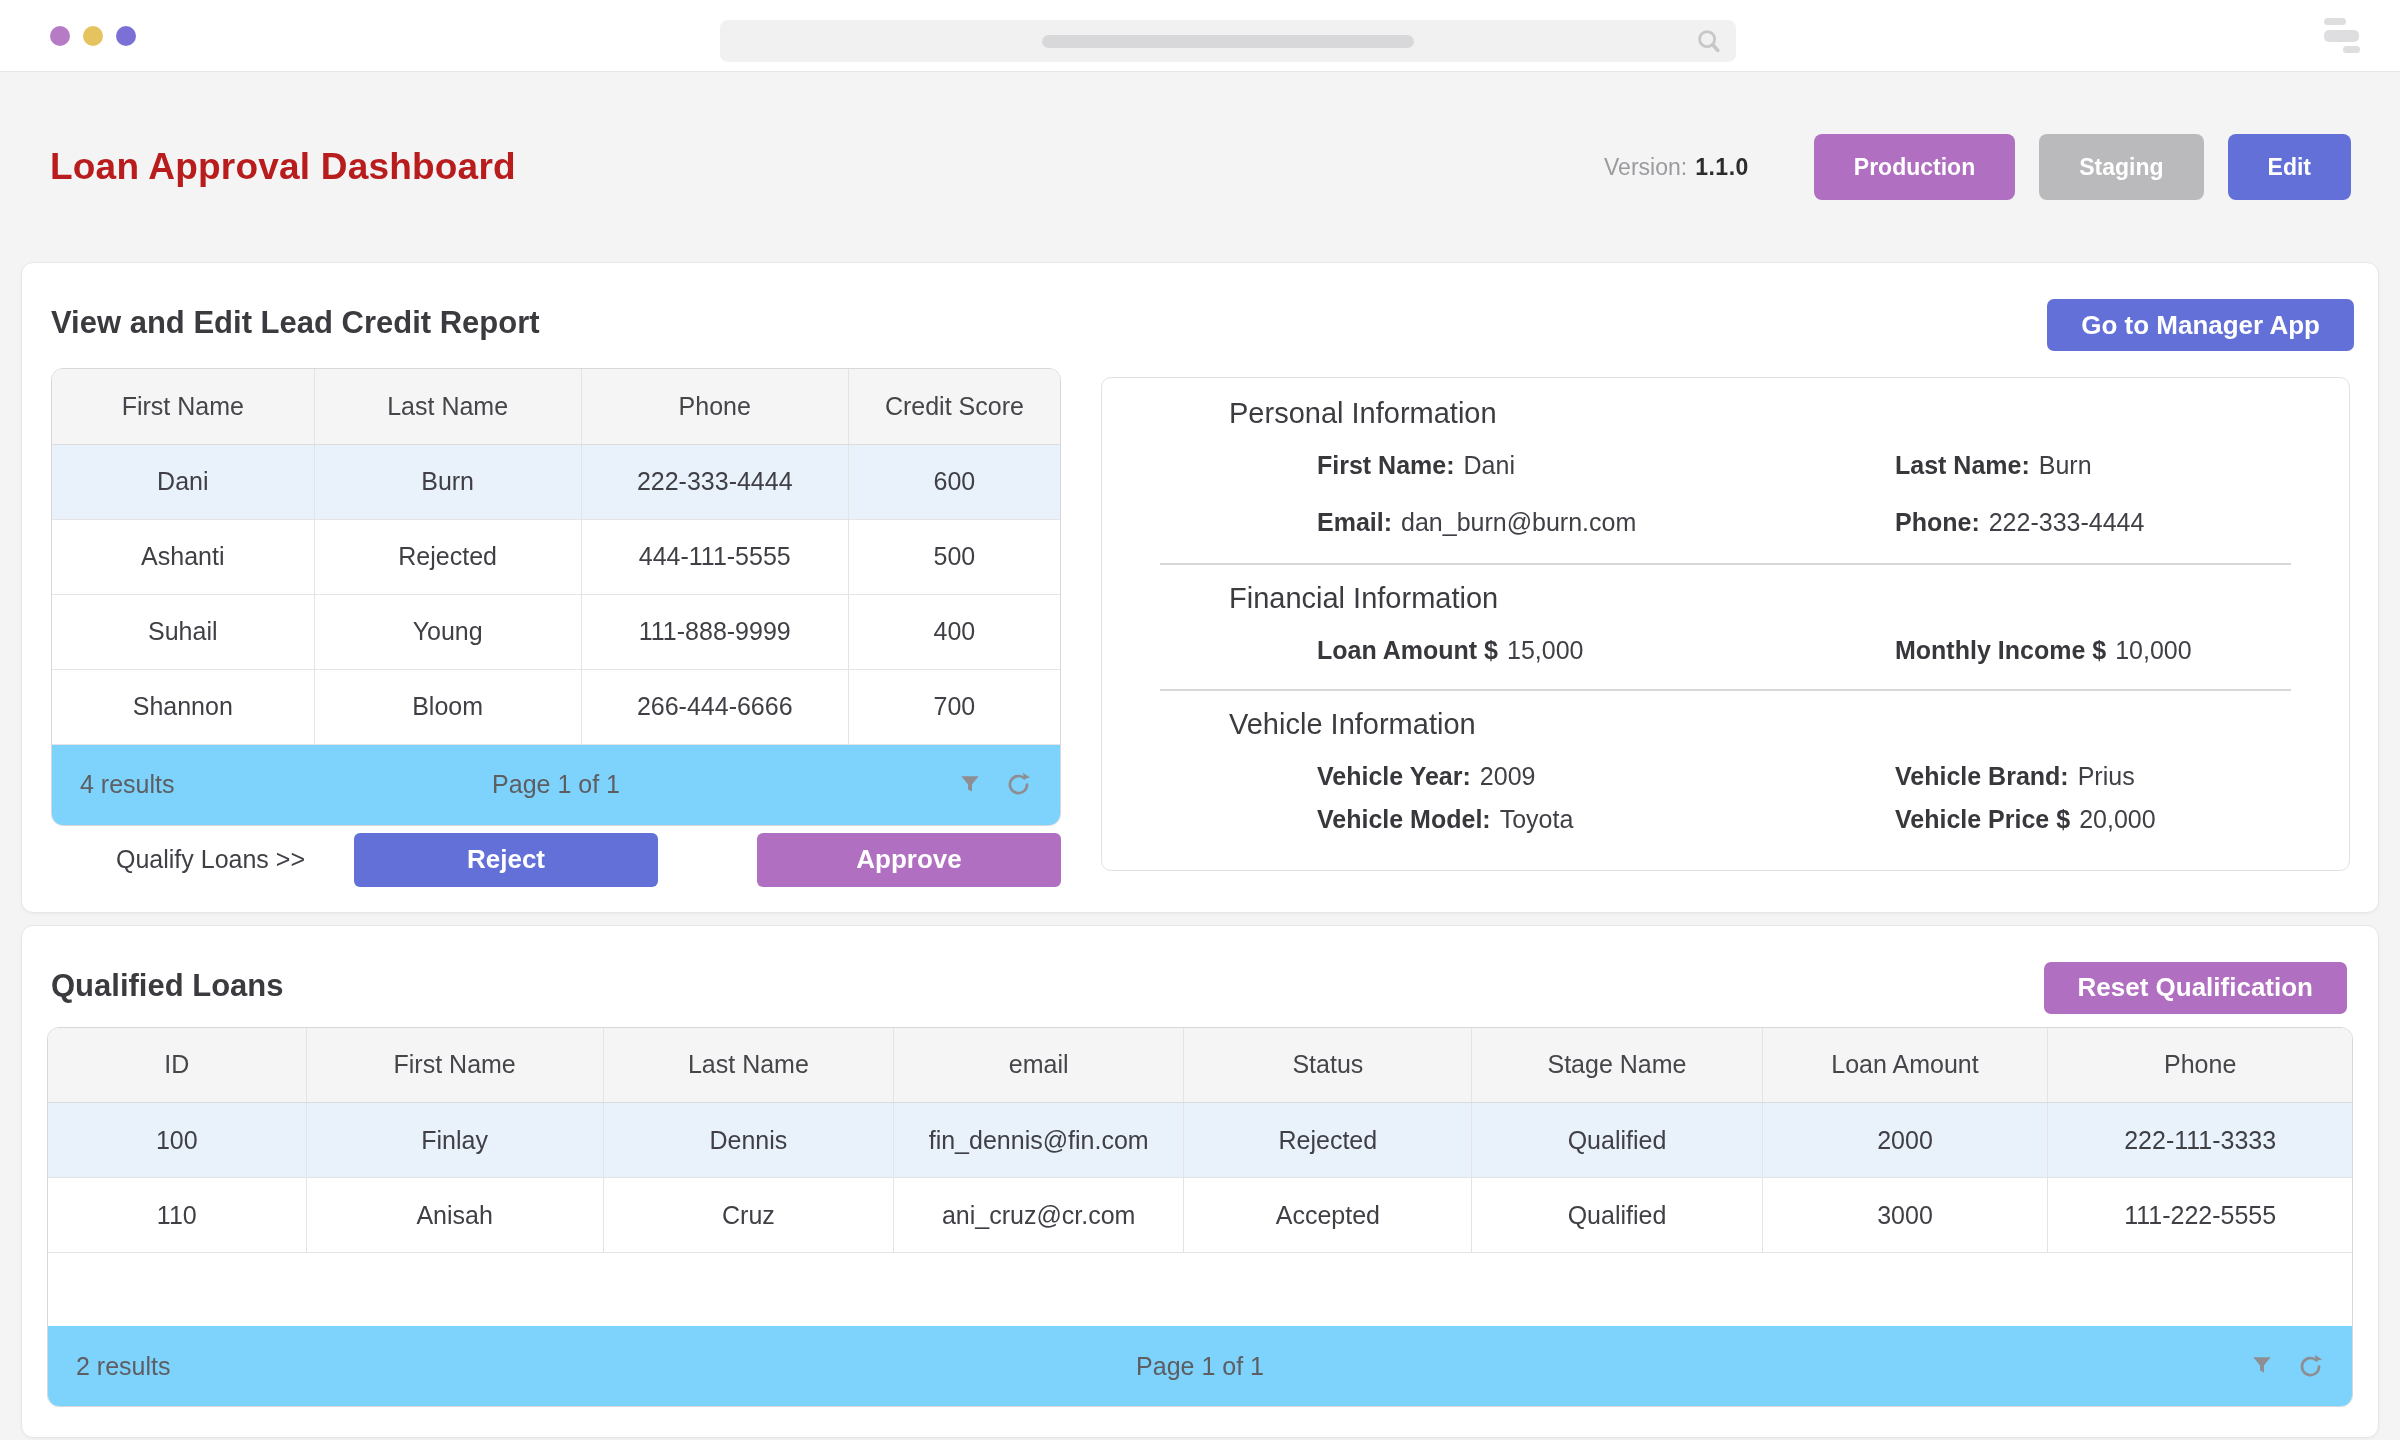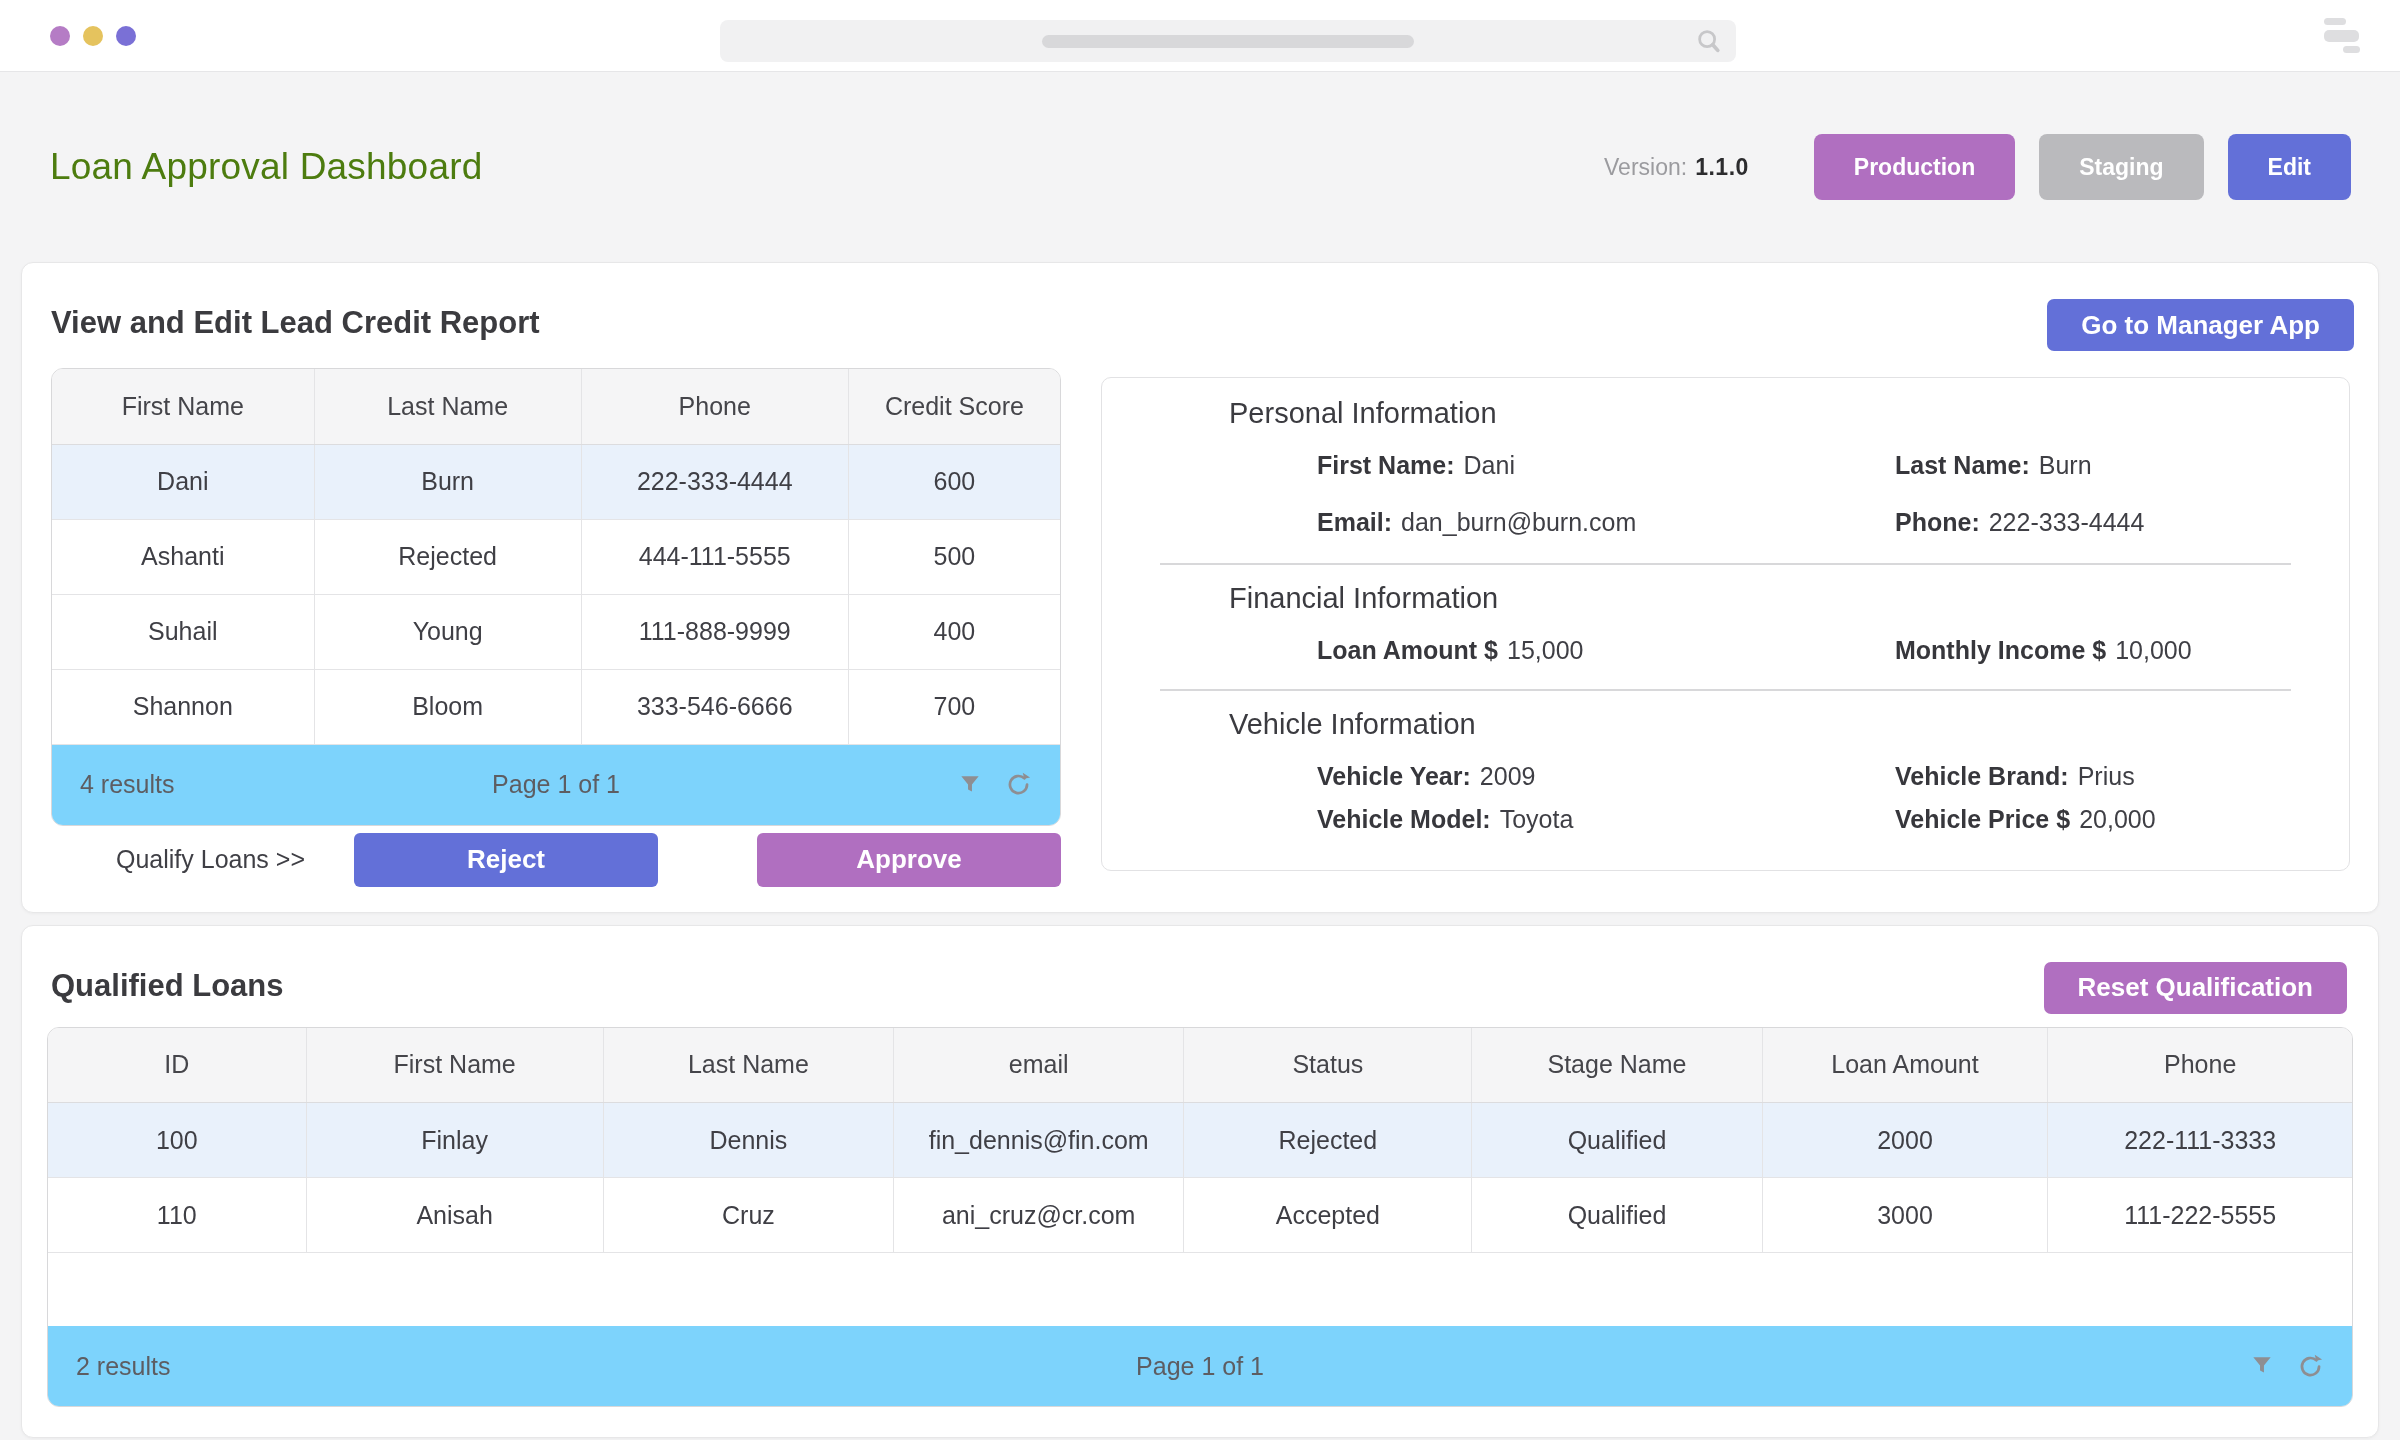--- a/index.html
+++ b/index.html
@@ -33,21 +33,21 @@
   .menu-logo .bar { background: #dedee0; border-radius: 5px; position: absolute; }
   .menu-logo .b1 { width: 22px; height: 7px; left: 0;  top: 0; }
   .menu-logo .b2 { width: 35px; height: 12px; left: 0; top: 12px; }
   .menu-logo .b3 { width: 17px; height: 7px; left: 19px; top: 28px; }
 
   
   .page-header {
     height: 190px; display: flex; align-items: center;
     padding: 0 49px 0 50px;
   }
-  .page-title { font-size: 37px; font-weight: 400; color: #4d7c0f; letter-spacing: .2px; }
+  .page-title { font-size: 37px; font-weight: 700; color: #b91c1c; letter-spacing: .2px; }
   .header-right { margin-left: auto; display: flex; align-items: center; }
   .version { font-size: 23px; color: #9b9b9f; margin-right: 41px; }
   .version b { color: #2c2c2e; margin-left: 8px; letter-spacing: .5px; }
   .btn {
     border: none; cursor: pointer; color: #fff; font-family: inherit;
     font-weight: 700; border-radius: 8px; display: inline-flex;
     align-items: center; justify-content: center;
   }
   .btn-lg { height: 66px; font-size: 23px; padding: 0 40px; }
   .btn-purple { background: var(--accent-purple); }
@@ -205,21 +205,21 @@
               </tr>
               <tr>
                 <td>Suhail</td>
                 <td>Young</td>
                 <td>111-888-9999</td>
                 <td>400</td>
               </tr>
               <tr>
                 <td>Shannon</td>
                 <td>Bloom</td>
-                <td>333-546-6666</td>
+                <td>266-444-6666</td>
                 <td>700</td>
               </tr>
             </tbody>
         </table>
         <div class="table-footer">
           <span>4 results</span>
           <span class="page-ind">Page 1 of 1</span>
           <span class="footer-icons">
             <svg width="26" height="26" viewBox="0 0 24 24">
                 <path d="M4 4h16l-6.2 7.6V18l-3.6-1.9v-4.5L4 4z" fill="#8e8e92"></path>

